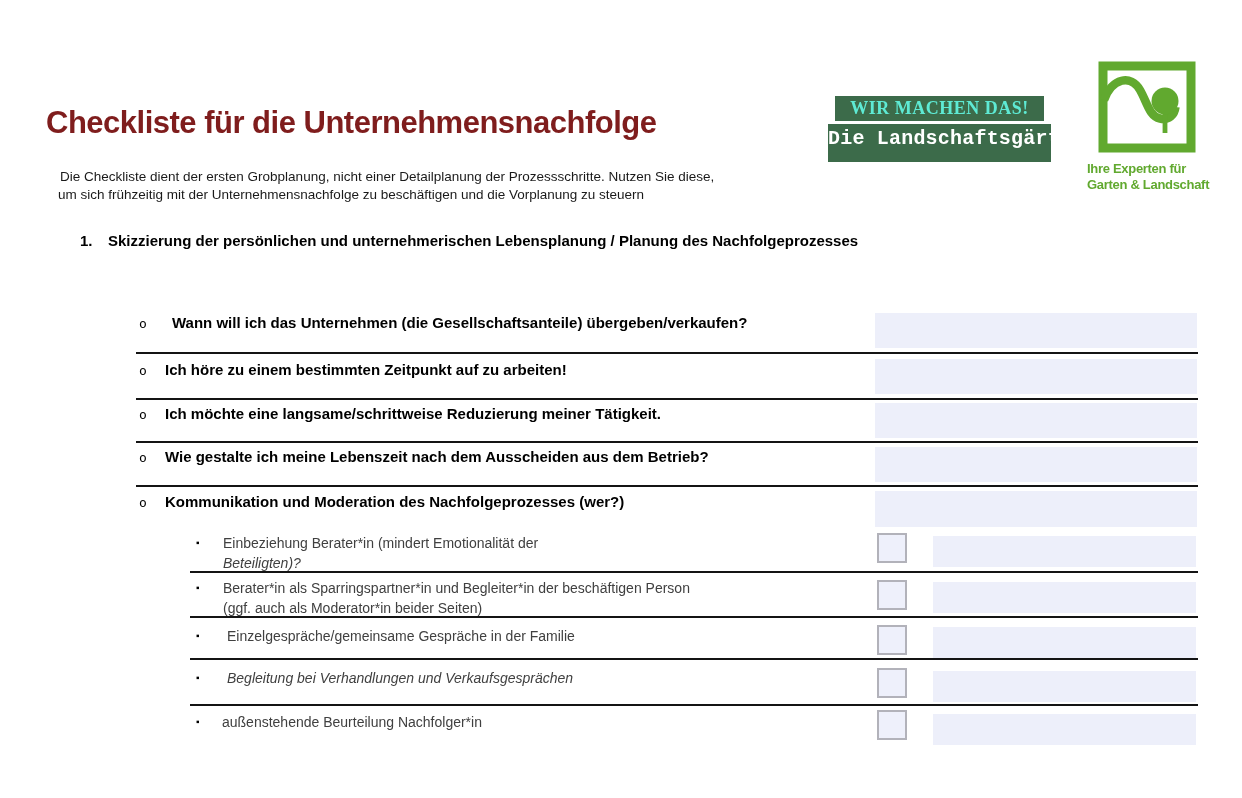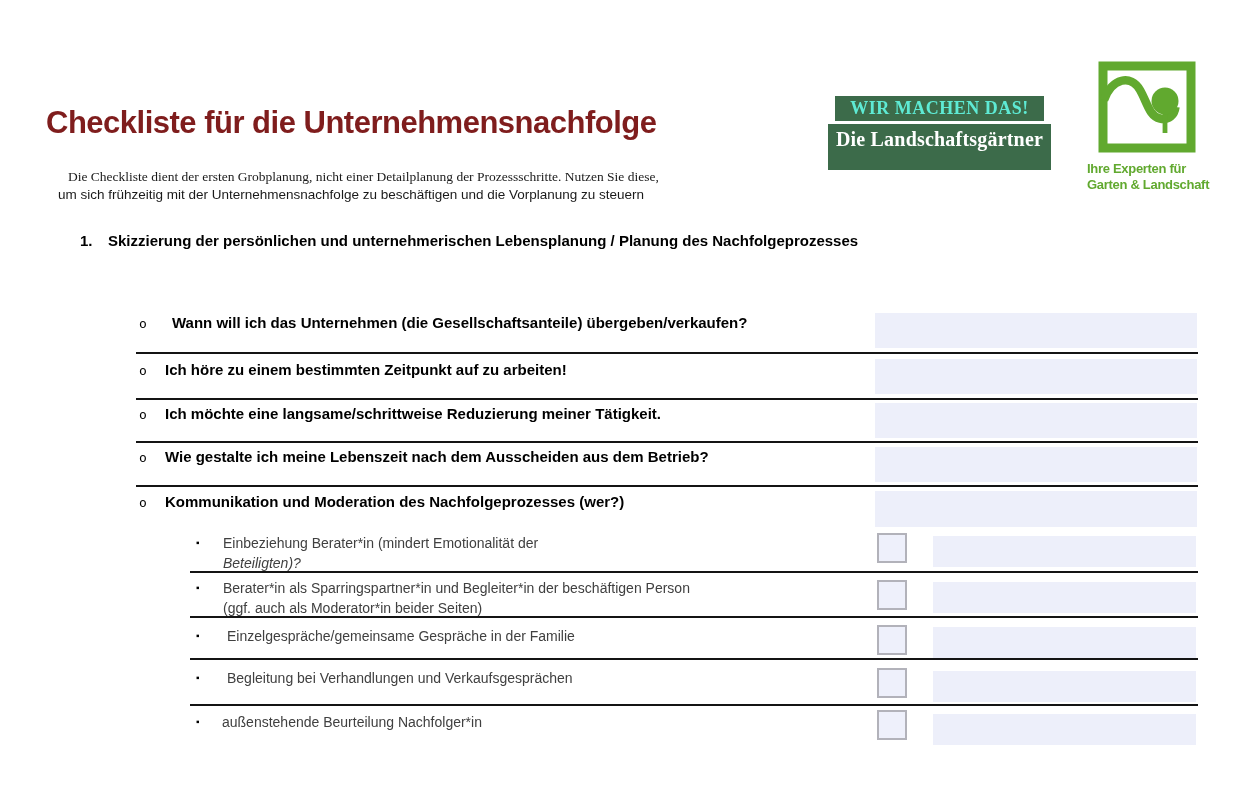--- a/index.html
+++ b/index.html
@@ -36,25 +36,25 @@
     background:#eef0fb;border:2px solid #b2b2ba;box-sizing:border-box;cursor:pointer;
   }
   .divider{background:#141414;height:1.5px;}
 </style>
 </head>
 <body>
 
 <div class="page">
 
   <div class="abs page-title" style="left:46px;top:106px;">Checkliste für die Unternehmensnachfolge</div>
-  <div class="abs subtitle" style="left:68px;top:168px;font-family:Liberation Serif, serif;">Die Checkliste dient der ersten Grobplanung, nicht einer Detailplanung der Prozessschritte. Nutzen Sie diese,</div>
+  <div class="abs subtitle" style="left:60px;top:168px;">Die Checkliste dient der ersten Grobplanung, nicht einer Detailplanung der Prozessschritte. Nutzen Sie diese,</div>
   <div class="abs subtitle" style="left:58px;top:186px;">um sich frühzeitig mit der Unternehmensnachfolge zu beschäftigen und die Vorplanung zu steuern</div>
 
   <div class="abs badge-bar badge-top" style="left:835px;top:96px;width:209px;height:25px;">WIR MACHEN DAS!</div>
-  <div class="abs badge-bar badge-bottom" style="left:828px;top:124px;width:223px;height:46px;">Die Landschaftsgärtner</div>
+  <div class="abs badge-bar badge-bottom" style="left:828px;top:124px;width:223px;height:38px;font-family:Liberation Mono, monospace;">Die Landschaftsgärtner</div>
 
   <div class="abs" style="left:1098px;top:61px;width:98px;height:92px;">
     <svg width="98" height="92" viewBox="0 0 98 92" xmlns="http://www.w3.org/2000/svg">
       <rect x="5" y="5" width="88" height="82" fill="none" stroke="#61a92f" stroke-width="9"></rect>
       <path d="M 6 39 C 14 17 33 13 42 29 C 49 41 51 55 62 57.5 C 71 59.5 76.5 54 77.5 46" fill="none" stroke="#61a92f" stroke-width="8.5"></path>
       <rect x="64.6" y="48" width="4.8" height="24" fill="#61a92f"></rect>
       <circle cx="67" cy="40" r="13.5" fill="#61a92f"></circle>
     </svg>
   </div>
   <div class="abs logo-caption" style="left:1087px;top:161px;">Ihre Experten für</div>
@@ -101,21 +101,21 @@
   <input class="abs field" type="text" style="left: 933px; top: 582px; width: 263px; height: 31px;" value="">
   <div class="abs divider" style="left:190px;top:616px;width:1008px;"></div>
 
   <span class="abs bullet-sq" style="left:196px;top:630px;">▪</span>
   <div class="abs sub-label" style="left:227px;top:626px;">Einzelgespräche/gemeinsame Gespräche in der Familie</div>
   <div class="abs checkbox" role="checkbox" style="left:877px;top:625px;width:30px;height:30px;" aria-checked="false"></div>
   <input class="abs field" type="text" style="left: 933px; top: 627px; width: 263px; height: 31px;" value="">
   <div class="abs divider" style="left:190px;top:658px;width:1008px;"></div>
 
   <span class="abs bullet-sq" style="left:196px;top:672px;">▪</span>
-  <div class="abs sub-label" style="left:227px;top:668px;">Begleitung bei Verhandlungen und Verkaufsgesprächen</div>
+  <div class="abs sub-label" style="left:227px;top:668px;font-style:italic;">Begleitung bei Verhandlungen und Verkaufsgesprächen</div>
   <div class="abs checkbox" role="checkbox" style="left:877px;top:668px;width:30px;height:30px;" aria-checked="false"></div>
   <input class="abs field" type="text" style="left: 933px; top: 671px; width: 263px; height: 31px;" value="">
   <div class="abs divider" style="left:190px;top:704px;width:1008px;"></div>
 
   <span class="abs bullet-sq" style="left:196px;top:716px;">▪</span>
   <div class="abs sub-label" style="left:222px;top:712px;">außenstehende Beurteilung Nachfolger*in</div>
   <div class="abs checkbox" role="checkbox" style="left:877px;top:710px;width:30px;height:30px;" aria-checked="false"></div>
   <input class="abs field" type="text" style="left: 933px; top: 714px; width: 263px; height: 31px;" value="">
 
 </div>

